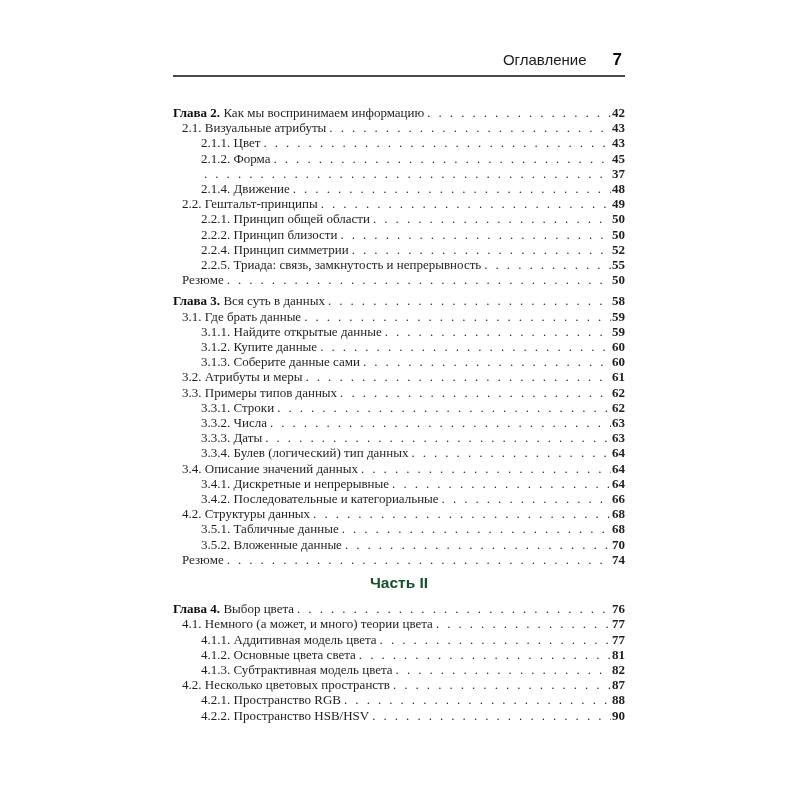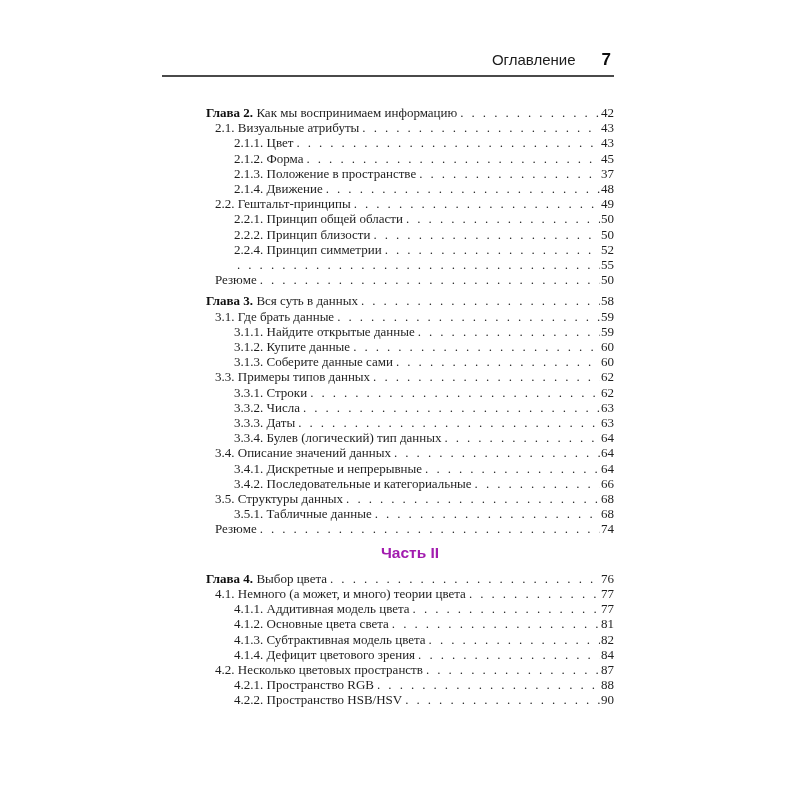--- a/index.html
+++ b/index.html
@@ -12,21 +12,21 @@
   }
   .page {
     position: relative;
     width: 800px;
     height: 800px;
     background: #ffffff;
     overflow: hidden;
   }
   .content {
     position: absolute;
-    left: 162px;
+    left: 173px;
     top: 50px;
     width: 452px;
   }
   .header {
     display: flex;
     justify-content: flex-end;
     align-items: baseline;
     gap: 26px;
     border-bottom: 2px solid #4a4a4a;
     padding: 0 3px 5px 0;
@@ -36,21 +36,20 @@
     font-size: 15px;
     color: #1c1c1c;
   }
   .header-page {
     font-size: 17px;
     font-weight: bold;
     color: #0e0e0e;
   }
   .toc {
     margin-top: 28px;
-    margin-left: 44px;
   }
   .block {
     margin-bottom: 6px;
   }
   .row {
     display: flex;
     align-items: baseline;
     font-size: 13px;
     line-height: 15.2px;
     color: #1e1e1e;
@@ -74,26 +73,27 @@
     padding-left: 3px;
     color: #2a2a2a;
   }
   .leader::after {
     content: ". . . . . . . . . . . . . . . . . . . . . . . . . . . . . . . . . . . . . . . . . . . . . . . . . . . . . . . . . . . .";
   }
   .page-num {
     text-align: right;
     white-space: nowrap;
     margin-left: 1px;
+    font-weight: bold;
   }
   .part-heading {
     font-family: "Liberation Sans", "DejaVu Sans", sans-serif;
     font-weight: bold;
     font-size: 15.5px;
-    color: #a21caf;
+    color: #14532d;
     text-align: center;
     margin: 7px 0 9px 0;
   }
 </style>
 </head>
 <body>
 
 <div class="page">
   <div class="content">
     <div class="header">
@@ -116,21 +116,20 @@
             <span class="label">2.1.1. Цвет</span>
             <span class="leader"></span>
             <span class="page-num">43</span>
           </div>
           <div class="row lvl2">
             <span class="label">2.1.2. Форма</span>
             <span class="leader"></span>
             <span class="page-num">45</span>
           </div>
           <div class="row lvl2">
-            <span class="label">2.1.3. Положение в пространстве</span>
             <span class="leader"></span>
             <span class="page-num">37</span>
           </div>
           <div class="row lvl2">
             <span class="label">2.1.4. Движение</span>
             <span class="leader"></span>
             <span class="page-num">48</span>
           </div>
           <div class="row lvl1">
             <span class="label">2.2. Гештальт-принципы</span>
@@ -146,20 +145,21 @@
             <span class="label">2.2.2. Принцип близости</span>
             <span class="leader"></span>
             <span class="page-num">50</span>
           </div>
           <div class="row lvl2">
             <span class="label">2.2.4. Принцип симметрии</span>
             <span class="leader"></span>
             <span class="page-num">52</span>
           </div>
           <div class="row lvl2">
+            <span class="label">2.2.5. Триада: связь, замкнутость и непрерывность</span>
             <span class="leader"></span>
             <span class="page-num">55</span>
           </div>
           <div class="row lvl1">
             <span class="label">Резюме</span>
             <span class="leader"></span>
             <span class="page-num">50</span>
           </div>
         </div>
         <div class="block">
@@ -182,20 +182,25 @@
             <span class="label">3.1.2. Купите данные</span>
             <span class="leader"></span>
             <span class="page-num">60</span>
           </div>
           <div class="row lvl2">
             <span class="label">3.1.3. Соберите данные сами</span>
             <span class="leader"></span>
             <span class="page-num">60</span>
           </div>
           <div class="row lvl1">
+            <span class="label">3.2. Атрибуты и меры</span>
+            <span class="leader"></span>
+            <span class="page-num">61</span>
+          </div>
+          <div class="row lvl1">
             <span class="label">3.3. Примеры типов данных</span>
             <span class="leader"></span>
             <span class="page-num">62</span>
           </div>
           <div class="row lvl2">
             <span class="label">3.3.1. Строки</span>
             <span class="leader"></span>
             <span class="page-num">62</span>
           </div>
           <div class="row lvl2">
@@ -222,28 +227,33 @@
             <span class="label">3.4.1. Дискретные и непрерывные</span>
             <span class="leader"></span>
             <span class="page-num">64</span>
           </div>
           <div class="row lvl2">
             <span class="label">3.4.2. Последовательные и категориальные</span>
             <span class="leader"></span>
             <span class="page-num">66</span>
           </div>
           <div class="row lvl1">
-            <span class="label">3.5. Структуры данных</span>
+            <span class="label">4.2. Структуры данных</span>
             <span class="leader"></span>
             <span class="page-num">68</span>
           </div>
           <div class="row lvl2">
             <span class="label">3.5.1. Табличные данные</span>
             <span class="leader"></span>
             <span class="page-num">68</span>
+          </div>
+          <div class="row lvl2">
+            <span class="label">3.5.2. Вложенные данные</span>
+            <span class="leader"></span>
+            <span class="page-num">70</span>
           </div>
           <div class="row lvl1">
             <span class="label">Резюме</span>
             <span class="leader"></span>
             <span class="page-num">74</span>
           </div>
         </div>
         <div class="part-heading">Часть II</div>
         <div class="block">
           <div class="row lvl0">
@@ -263,25 +273,20 @@
           </div>
           <div class="row lvl2">
             <span class="label">4.1.2. Основные цвета света</span>
             <span class="leader"></span>
             <span class="page-num">81</span>
           </div>
           <div class="row lvl2">
             <span class="label">4.1.3. Субтрактивная модель цвета</span>
             <span class="leader"></span>
             <span class="page-num">82</span>
-          </div>
-          <div class="row lvl2">
-            <span class="label">4.1.4. Дефицит цветового зрения</span>
-            <span class="leader"></span>
-            <span class="page-num">84</span>
           </div>
           <div class="row lvl1">
             <span class="label">4.2. Несколько цветовых пространств</span>
             <span class="leader"></span>
             <span class="page-num">87</span>
           </div>
           <div class="row lvl2">
             <span class="label">4.2.1. Пространство RGB</span>
             <span class="leader"></span>
             <span class="page-num">88</span>

